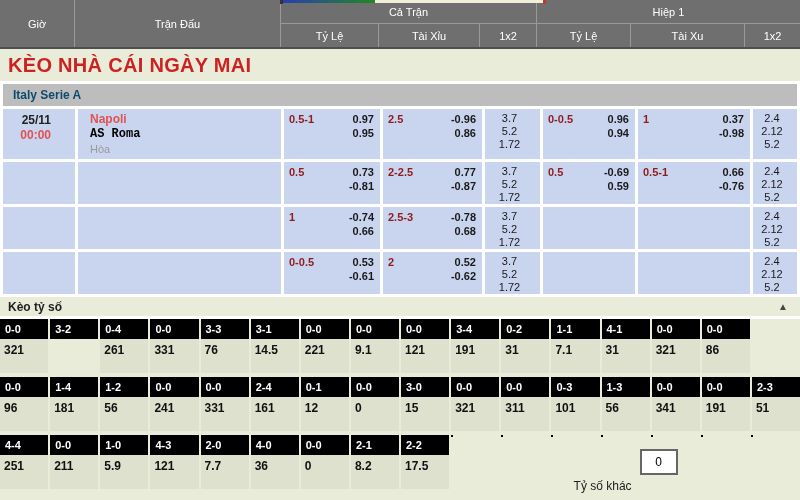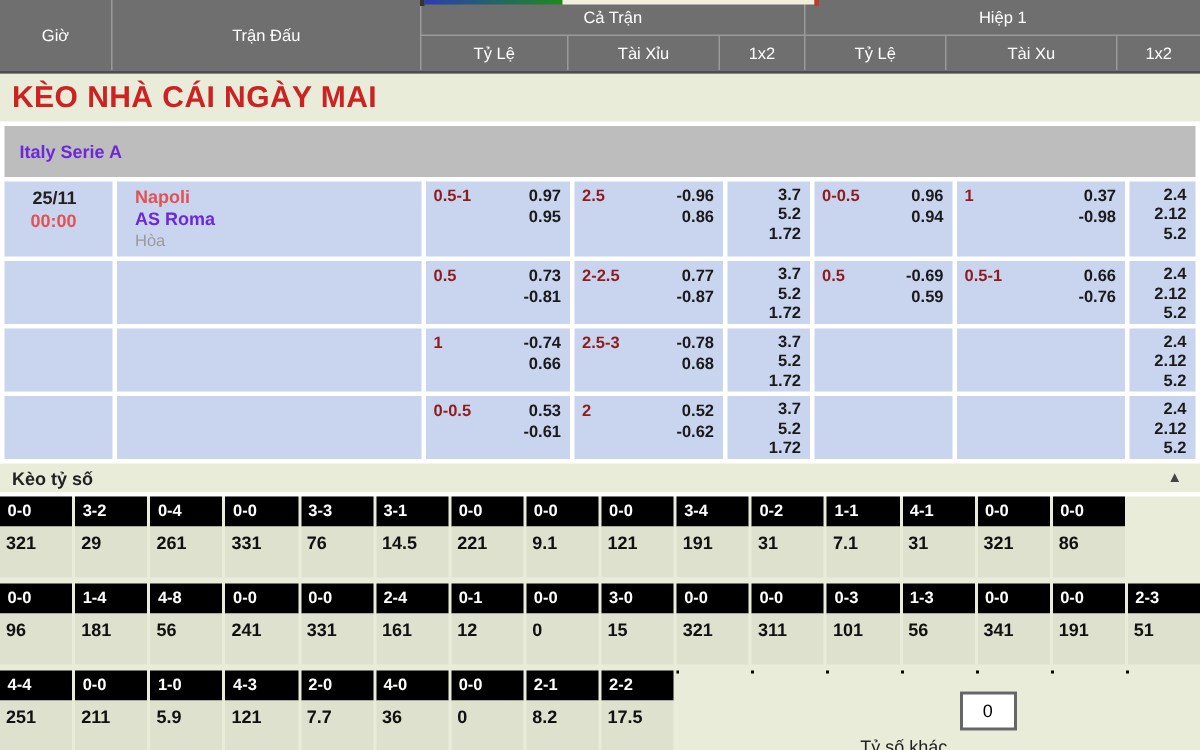--- a/index.html
+++ b/index.html
@@ -25,41 +25,41 @@
   .h-match { grid-area:1/2/3/3; }
   .h-full  { grid-area:1/3/2/6; }
   .h-half  { grid-area:1/6/2/9; }
 
   
   .page-title { height:32px; display:flex; align-items:center; padding-left:8px;
     color:#cc2222; font-size:20px; font-weight:bold; letter-spacing:.3px; }
 
   
   .match-table { background:#fff; padding:3px; display:flex; flex-direction:column; gap:3px; }
-  .league-bar { height:34px; background:#bdbdbd; display:flex; align-items:center;
-    padding-left:10px; font-size:12px; font-weight:bold; color:#6d28d9; }
+  .league-bar { height:22px; background:#bdbdbd; display:flex; align-items:center;
+    padding-left:10px; font-size:12px; font-weight:bold; color:#0c4a6e; }
   .mrow { display:grid; grid-template-columns:72px 203px 96px 99px 55px 92px 112px 1fr;
     gap:3px; background:#fff; }
   .mrow .cell { background:#c9d4ee; }
   .r1 .cell { min-height:50px; } .rx .cell { min-height:42px; }
 
   .c-time { text-align:right; padding:4px 24px 0 0; font-size:12px; font-weight:bold;
     line-height:15px; color:#222; }
   .c-time .clock { color:#e25252; }
   .c-team { padding:3px 0 0 12px; font-size:12px; line-height:15px; }
   .c-team .home { color:#e25252; font-weight:bold; }
-  .c-team .away { color:#6d28d9; font-weight:bold; }
+  .c-team .away { color:#000000; font-weight:bold;font-family:Liberation Mono, monospace; }
   .c-team .draw { color:#9a9a9a; font-size:11px; }
 
   .c-odd { font-size:11px; line-height:14px; padding:3px 6px 0 5px; font-weight:bold; color:#1a1a1a; }
   .c-odd .l1 { display:flex; justify-content:space-between; }
   .c-odd .l2 { text-align:right; }
   .c-odd .hc { color:#8f1c1c; }
-  .c-1x2 { font-size:11px; line-height:13px; padding:3px 6px 0 0; font-weight:bold;
-    color:#1a1a1a; text-align:right; }
+  .c-1x2 { font-size:11px; line-height:13px; padding:3px 6px 0 0; font-weight:normal;
+    color:#1a1a1a; text-align:center; }
 
   
   .score-bar { height:22px; border-bottom:3px solid #fff; display:flex;
     justify-content:space-between; align-items:center; padding:0 12px 0 8px; }
   .score-bar .t { font-size:12px; font-weight:bold; color:#222; }
   .score-bar .arrow { font-size:10px; color:#444; cursor:pointer; }
 
   .score-grid { padding-top:0; }
   .band { display:grid; grid-template-columns:repeat(16,1fr); gap:2px; margin-bottom:4px; }
   .sc { display:flex; flex-direction:column; }
@@ -268,21 +268,20 @@
 </div>
 
 <div class="score-grid">
   <div class="band">
     <div class="sc">
         <div class="sh">0-0</div>
         <div class="sv">321</div>
       </div>
     <div class="sc">
         <div class="sh">3-2</div>
-        <div class="sv">29</div>
       </div>
     <div class="sc">
         <div class="sh">0-4</div>
         <div class="sv">261</div>
       </div>
     <div class="sc">
         <div class="sh">0-0</div>
         <div class="sv">331</div>
       </div>
     <div class="sc">
@@ -333,21 +332,21 @@
   <div class="band">
     <div class="sc">
         <div class="sh">0-0</div>
         <div class="sv">96</div>
       </div>
     <div class="sc">
         <div class="sh">1-4</div>
         <div class="sv">181</div>
       </div>
     <div class="sc">
-        <div class="sh">4-8</div>
+        <div class="sh">1-2</div>
         <div class="sv">56</div>
       </div>
     <div class="sc">
         <div class="sh">0-0</div>
         <div class="sv">241</div>
       </div>
     <div class="sc">
         <div class="sh">0-0</div>
         <div class="sv">331</div>
       </div>

